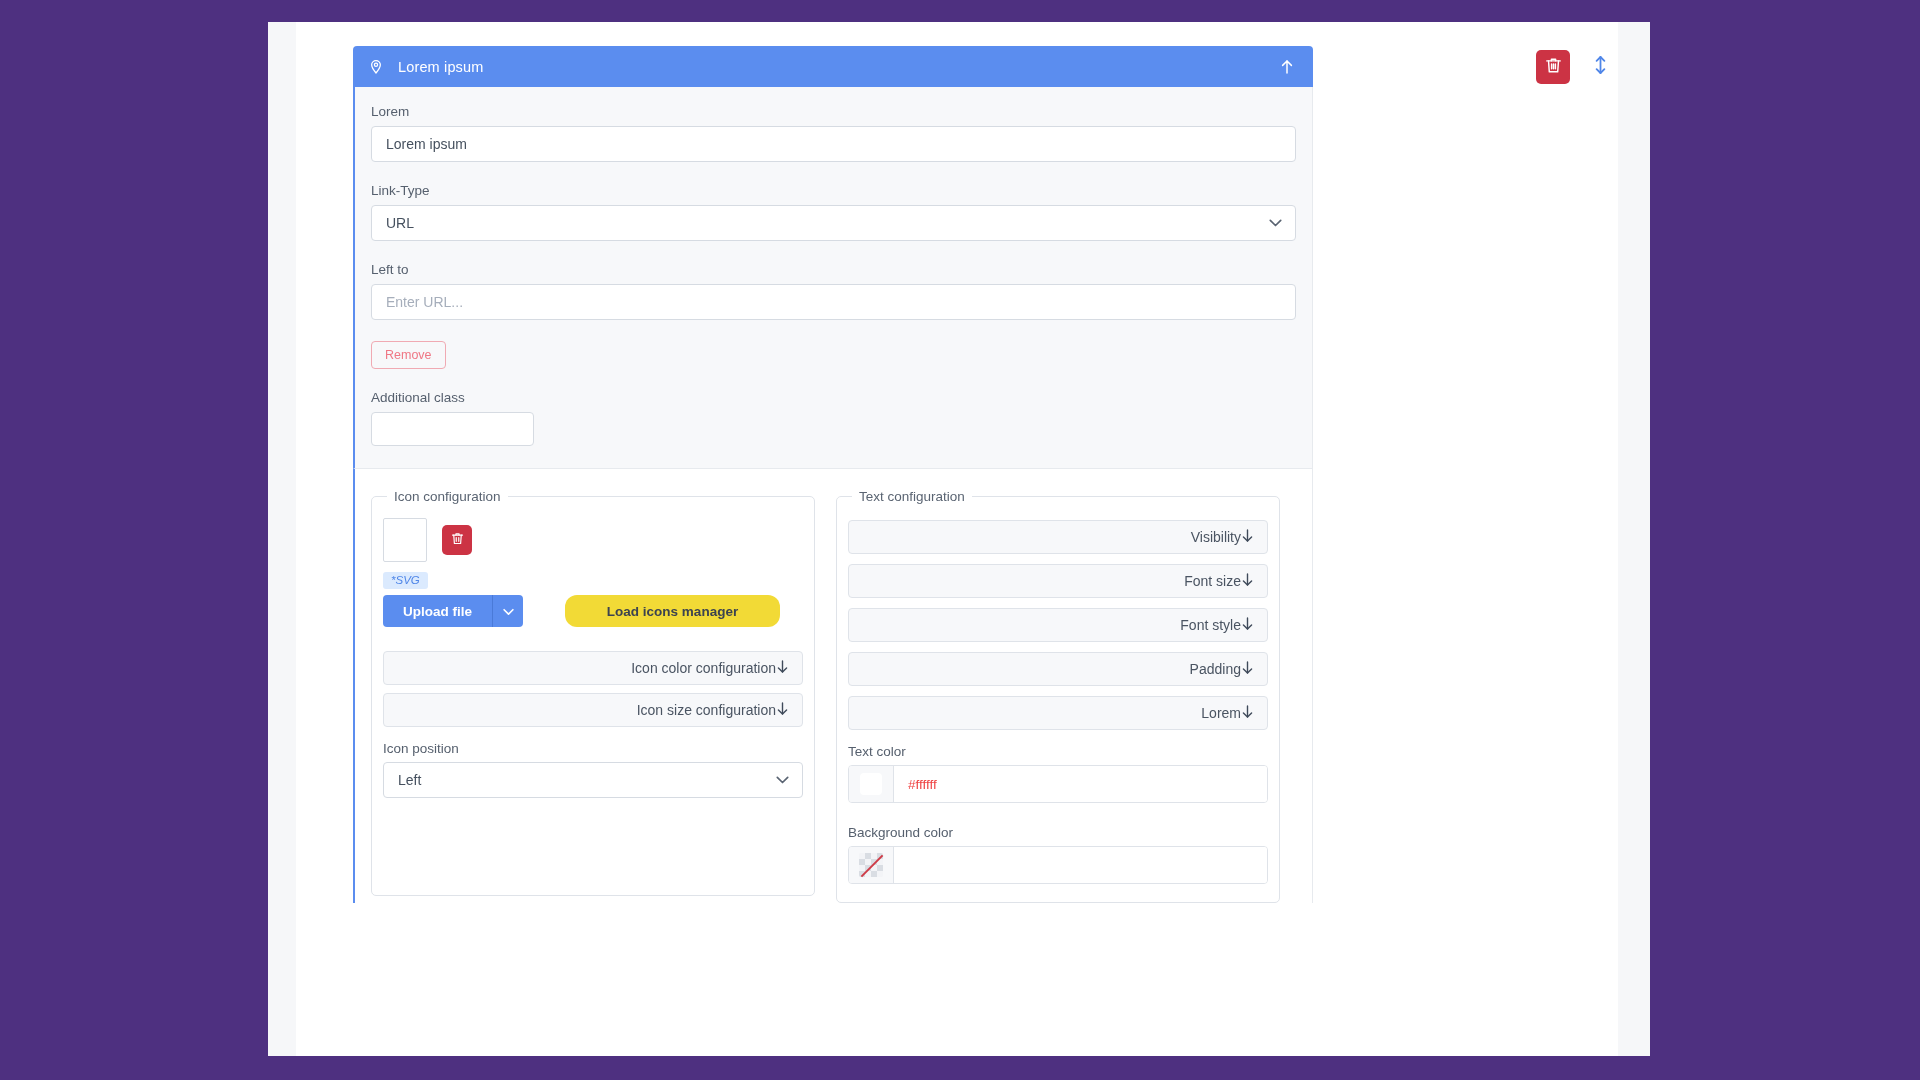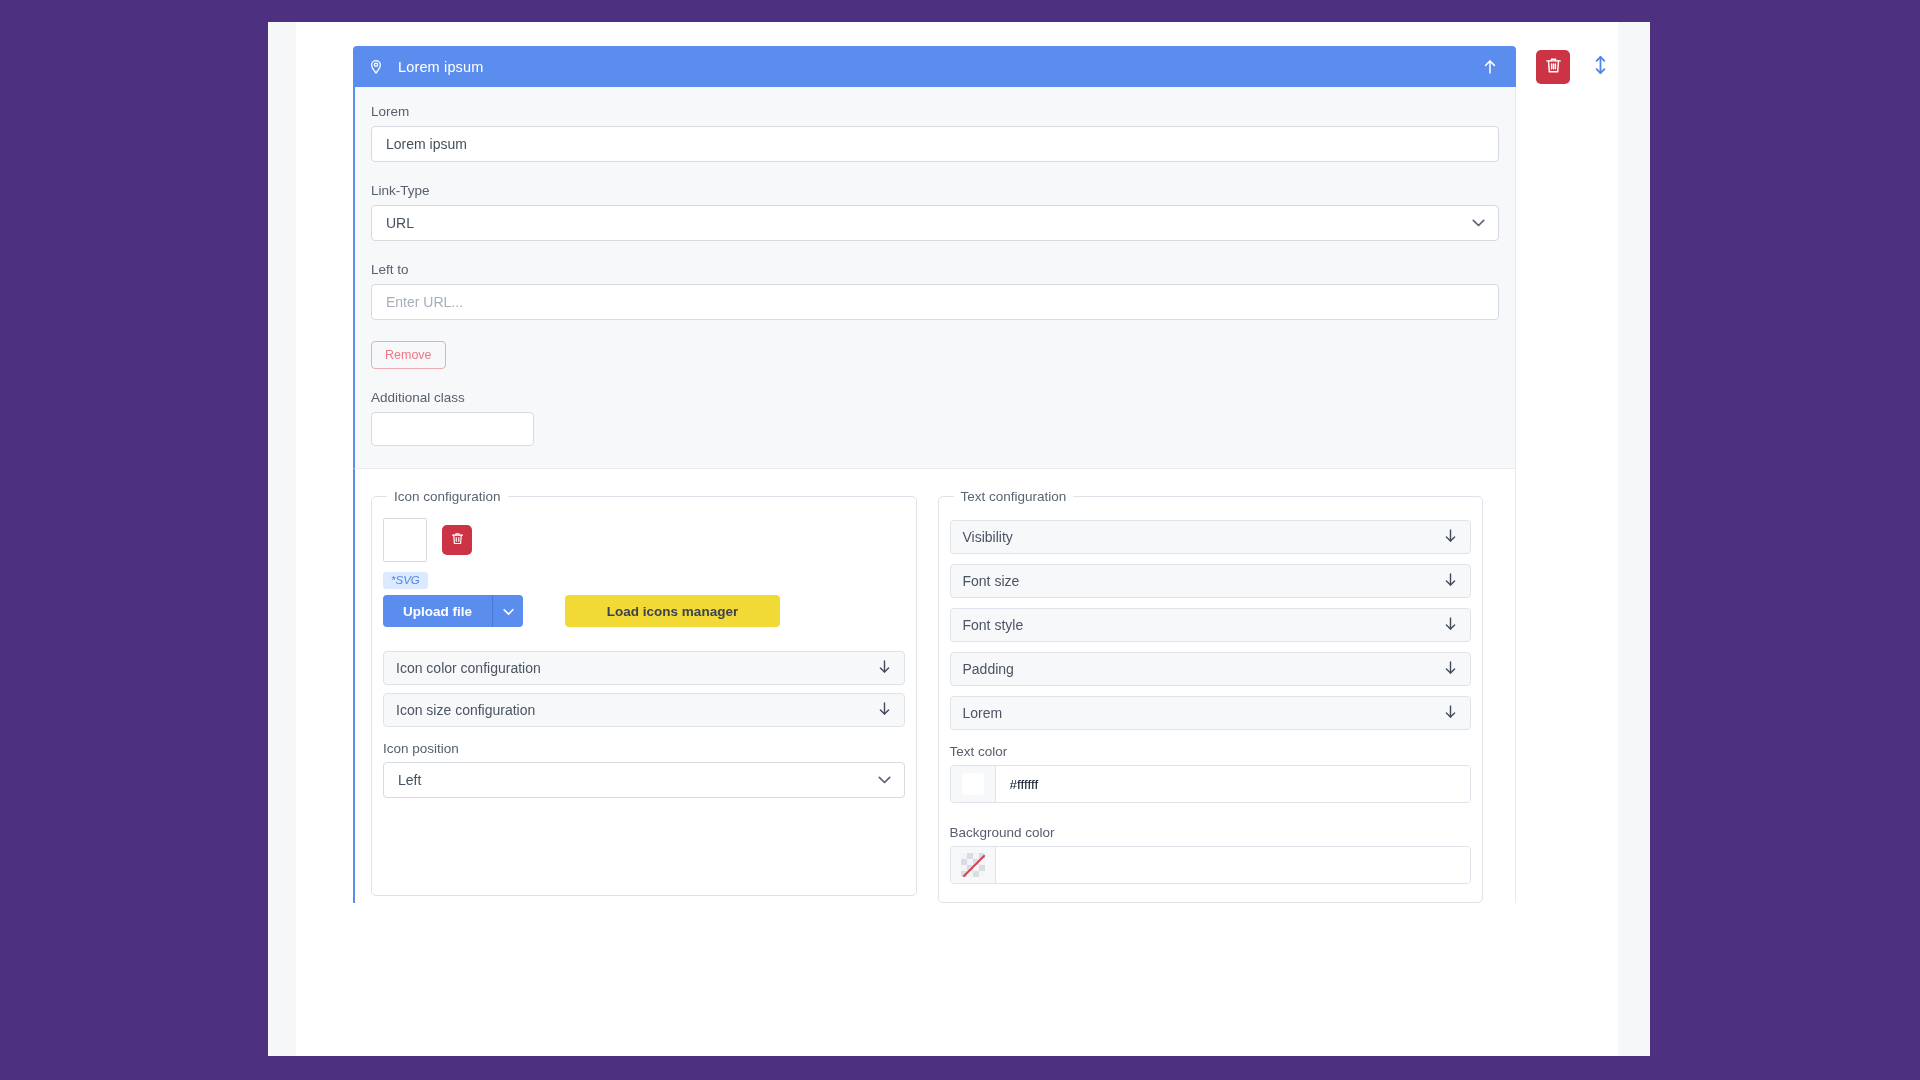--- a/index.html
+++ b/index.html
@@ -36,21 +36,21 @@
     background: #ffffff;
     position: relative;
     overflow: hidden;
   }
 
   
   .card {
     position: absolute;
     left: 57px;
     top: 24px;
-    width: 1163px;
+    width: 960px;
   }
 
   .card-header {
     height: 41px;
     background: #5b8def;
     border-radius: 4px 4px 0 0;
     display: flex;
     align-items: center;
     padding: 0 16px 0 14px;
     color: #ffffff;
@@ -248,21 +248,21 @@
     border: none;
     border-left: 1px solid #4a7ad8;
     border-radius: 0 4px 4px 0;
     display: flex; align-items: center; justify-content: center;
     cursor: pointer;
   }
   .btn-load-icons {
     height: 32px;
     background: #f2da36;
     border: none;
-    border-radius: 4px;
+    border-radius: 12px;
     color: #3c4350;
     font-size: 13.5px;
     font-weight: bold;
     font-family: "Liberation Sans", sans-serif;
     cursor: pointer;
     margin-left: 42px;
     flex: 1 1 auto;
     max-width: 215px;
   }
 
@@ -273,21 +273,21 @@
     border: 1px solid #dfe3e9;
     border-radius: 4px;
     display: flex;
     align-items: center;
     padding: 0 13px 0 12px;
     margin-top: 10px;
     cursor: pointer;
     font-size: 14px;
     color: #4a5462;
   }
-  .accordion .acc-label { flex: 1 1 auto; }
+  .accordion .acc-label { flex: 1 1 auto; text-align: right; }
 
   .accordion.tight { margin-top: 8px; }
 
   .acc-gap-top { margin-top: 24px; }
 
   .label-standalone {
     font-size: 13.5px;
     color: #56606e;
     margin-top: 14px;
     margin-bottom: 6px;
@@ -336,21 +336,21 @@
     transform: rotate(-45deg);
     transform-origin: center;
   }
   .color-value {
     flex: 1 1 auto;
     border: none;
     outline: none;
     padding: 0 14px;
     font-family: "Liberation Sans", sans-serif;
     font-size: 13.5px;
-    color: #0f172a;
+    color: #ef4444;
     background: #ffffff;
   }
   .color-value::placeholder { color: #b3bac5; }
 
   .mt-space { margin-top: 22px; }
 </style>
 </head>
 <body>
 
 <div class="page-shell">

